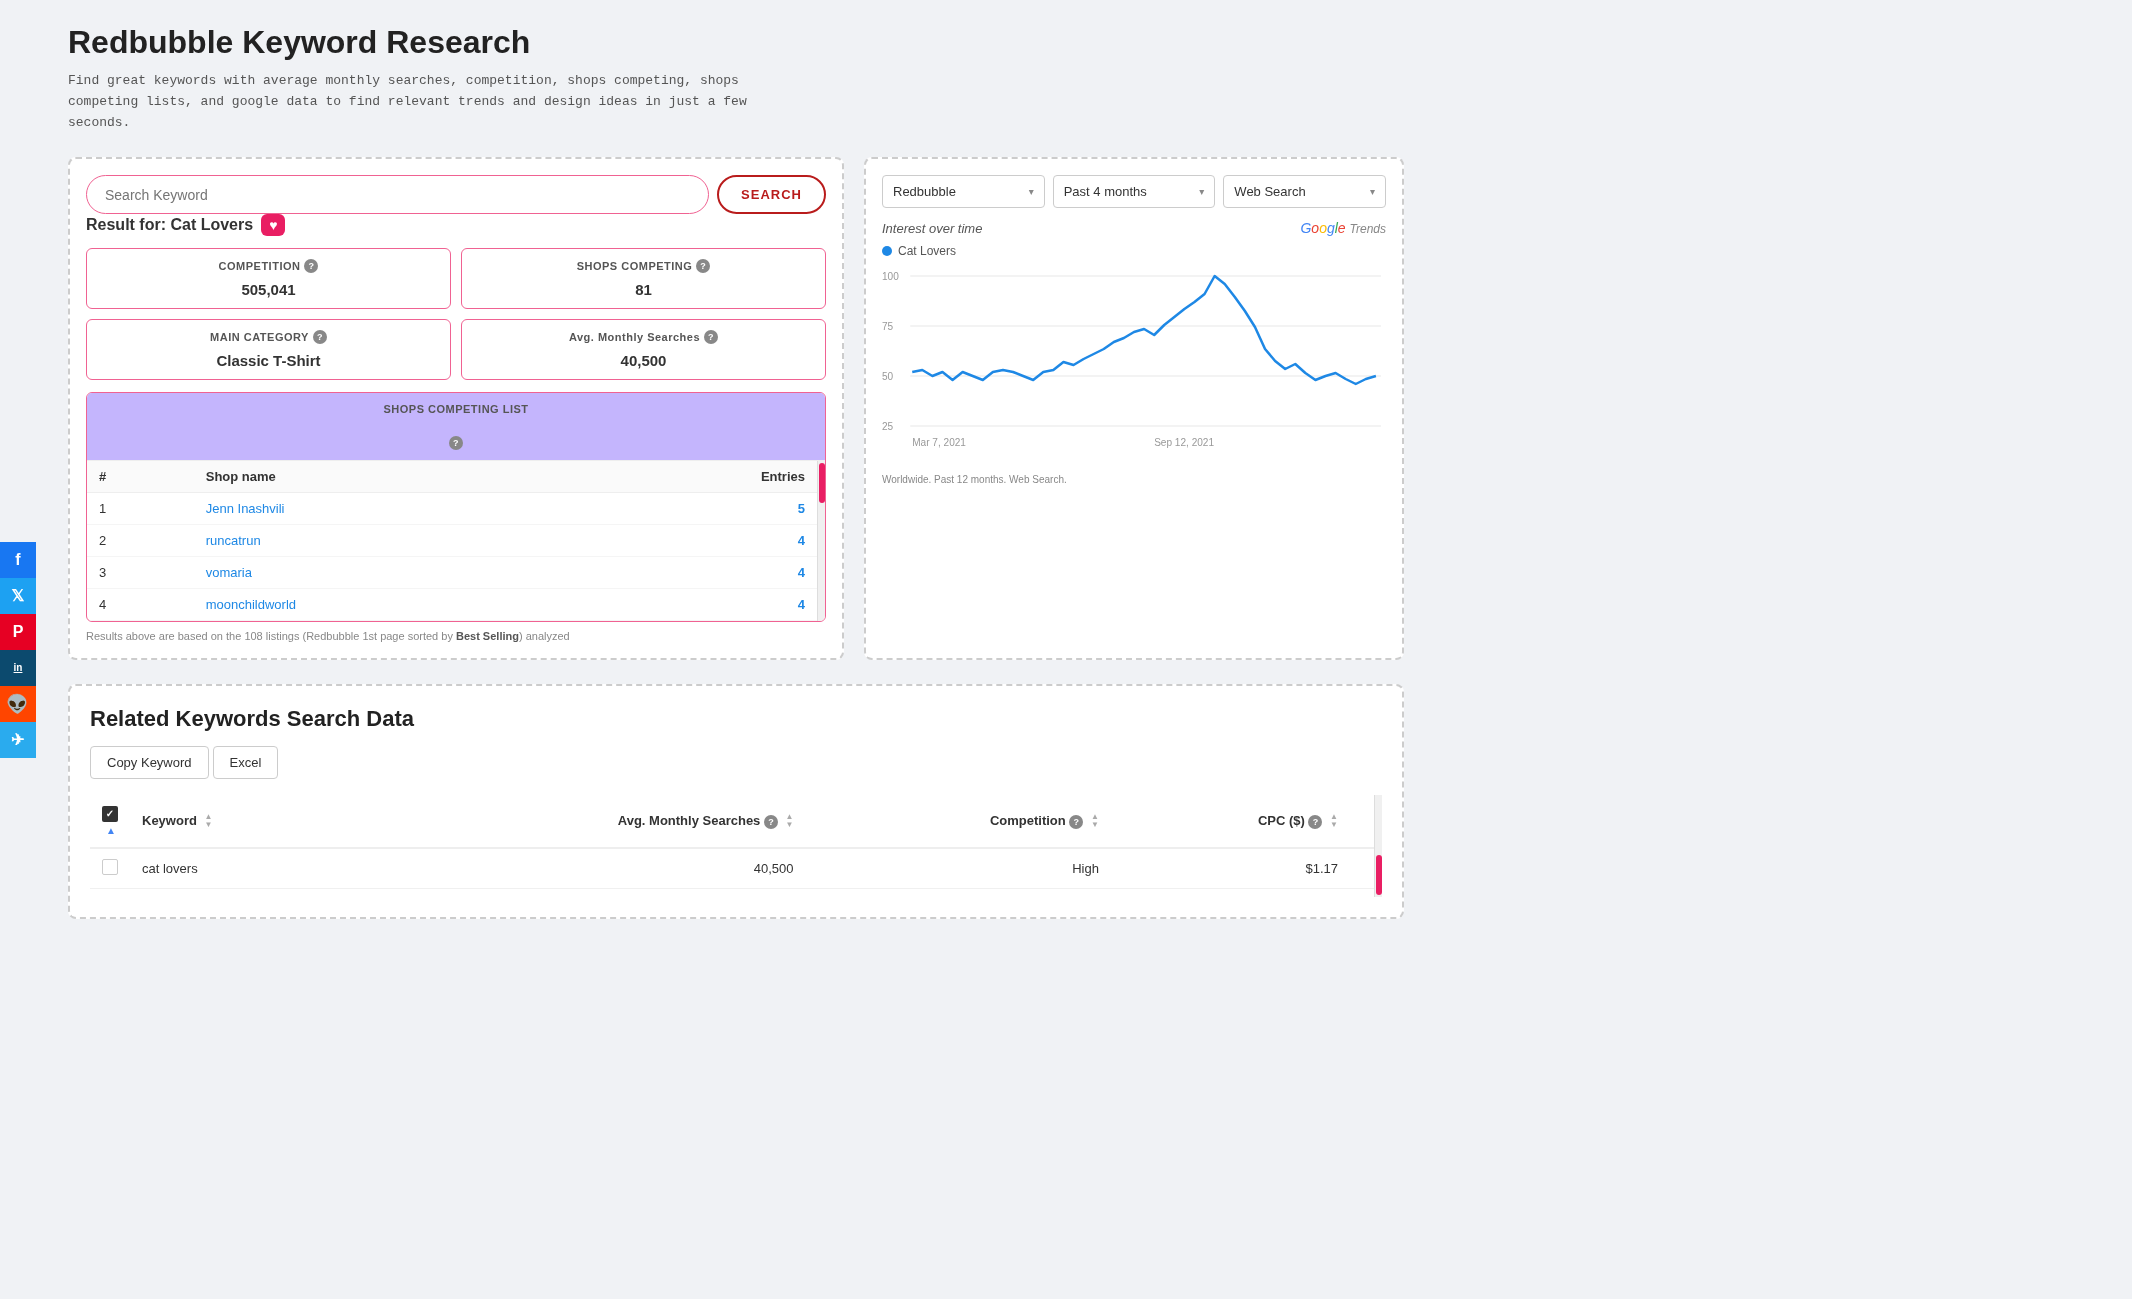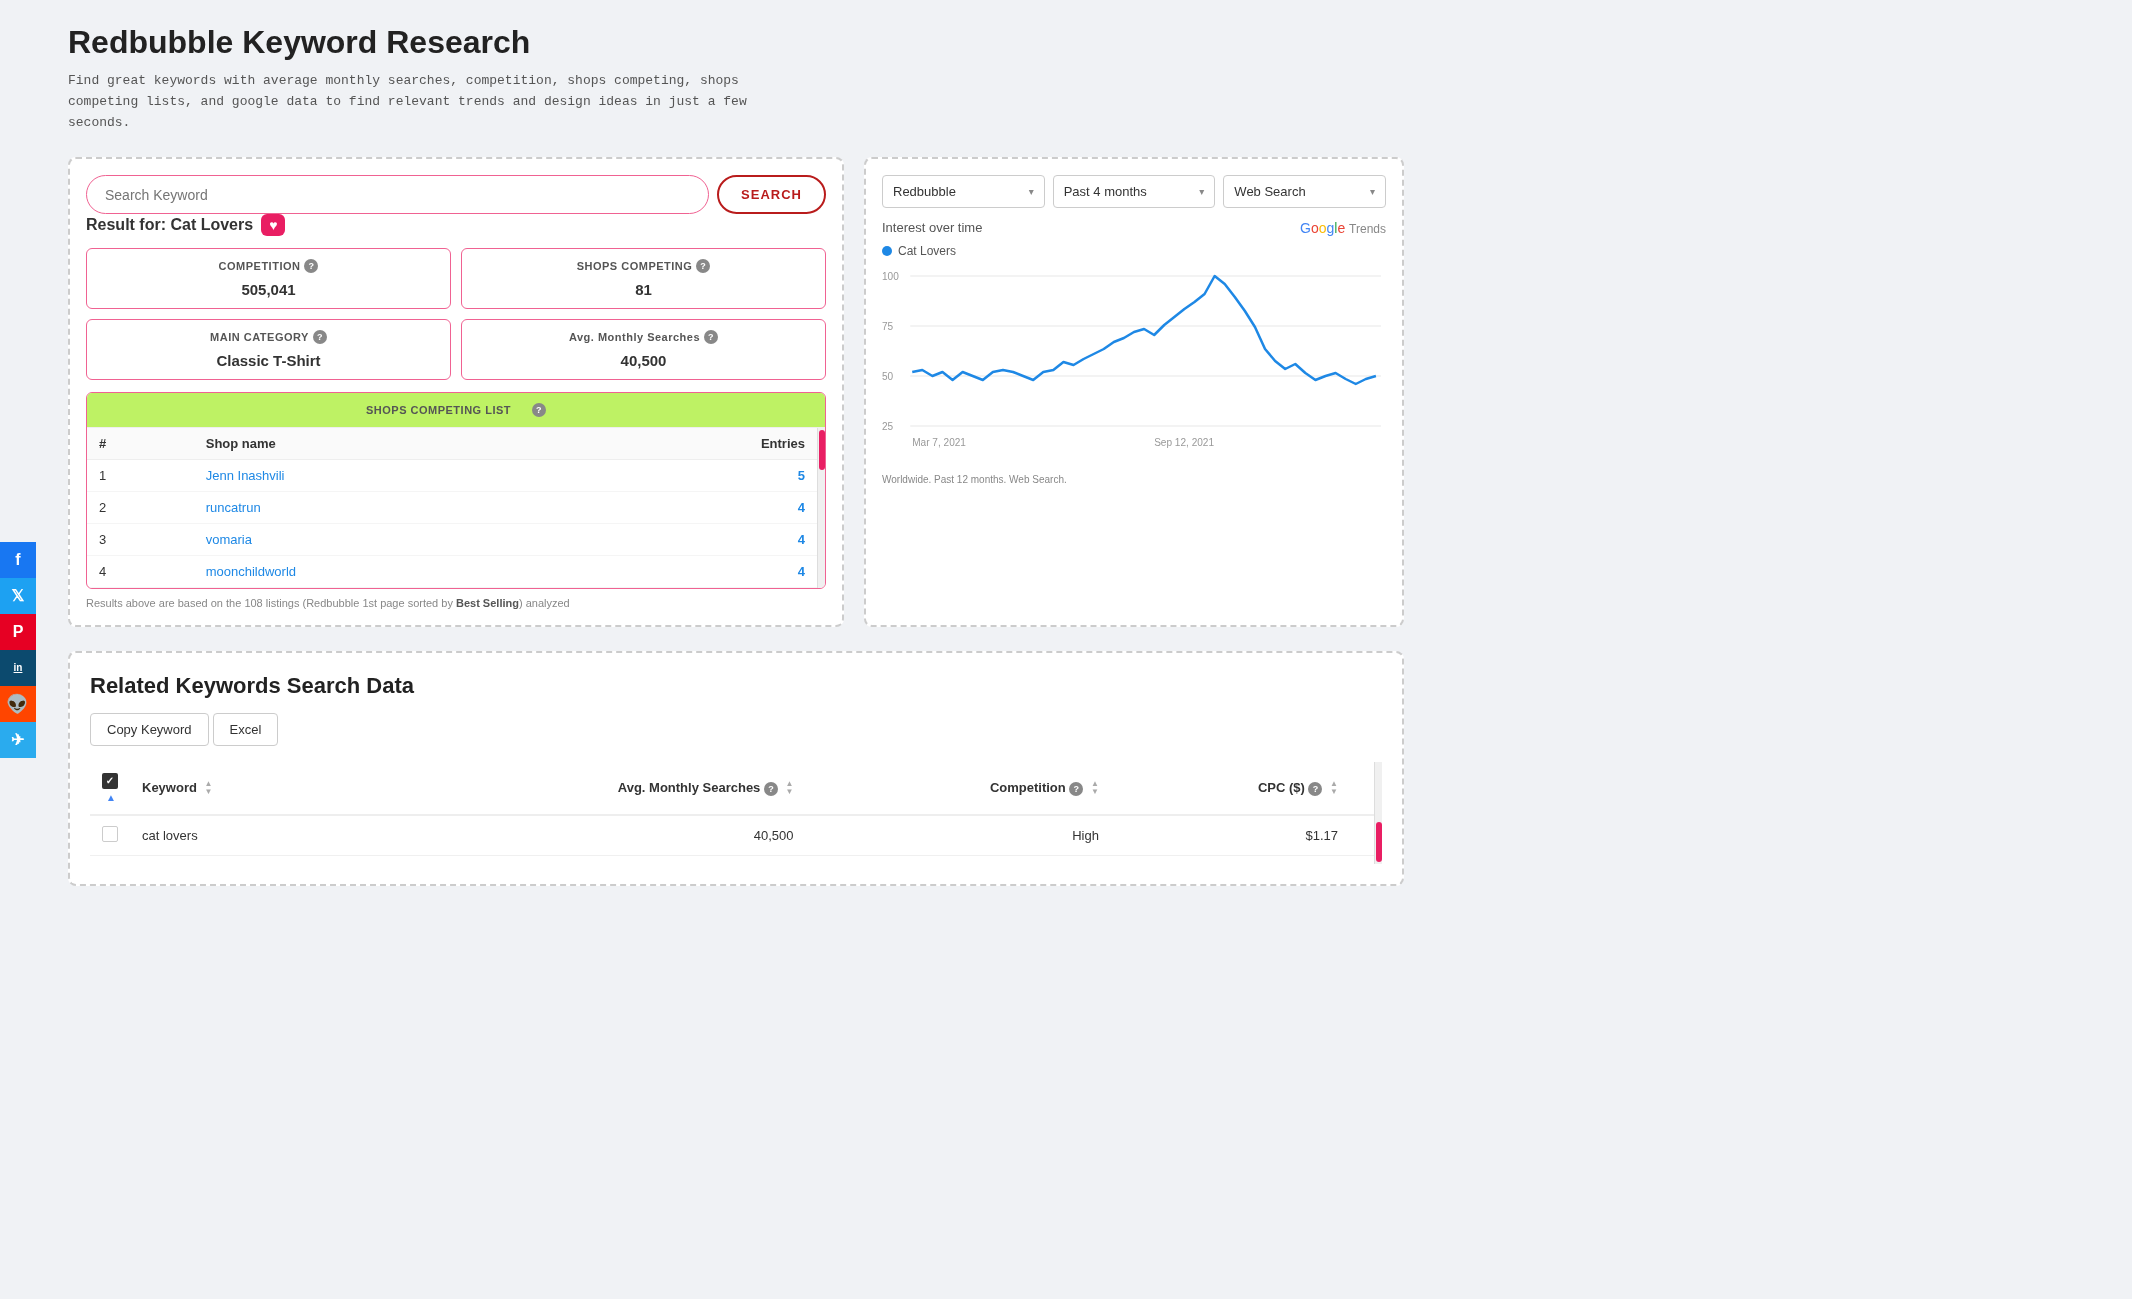--- a/index.html
+++ b/index.html
@@ -171,32 +171,33 @@
       cursor: pointer;
     }
 
     .shops-list-section {
       border: 1.5px solid #f06292;
       border-radius: 6px;
       overflow: hidden;
     }
 
     .shops-list-header {
-      background: #bef264;
+      background: #c4b5fd;
       padding: 10px;
       text-align: center;
       font-size: 11px;
       font-weight: 600;
       color: #555;
       letter-spacing: 0.5px;
       border-bottom: 1px solid #eee;
       display: flex;
       align-items: center;
       justify-content: center;
       gap: 21px;
+      flex-direction: column;
     }
 
     .shops-table {
       width: 100%;
       border-collapse: collapse;
     }
 
     .shops-table th {
       text-align: left;
       padding: 8px 12px;
@@ -264,22 +265,23 @@
     }
 
     .dropdown-arrow {
       color: #888;
       font-size: 10px;
     }
 
     .trends-header-row {
       display: flex;
       justify-content: space-between;
-      align-items: flex-start;
+      align-items: center;
       margin-bottom: 8px;
+      font-style: italic;
     }
 
     .interest-label {
       font-size: 13px;
       color: #555;
     }
 
     .google-g { color: #4285f4; }
     .google-o1 { color: #ea4335; }
     .google-o2 { color: #fbbc05; }

